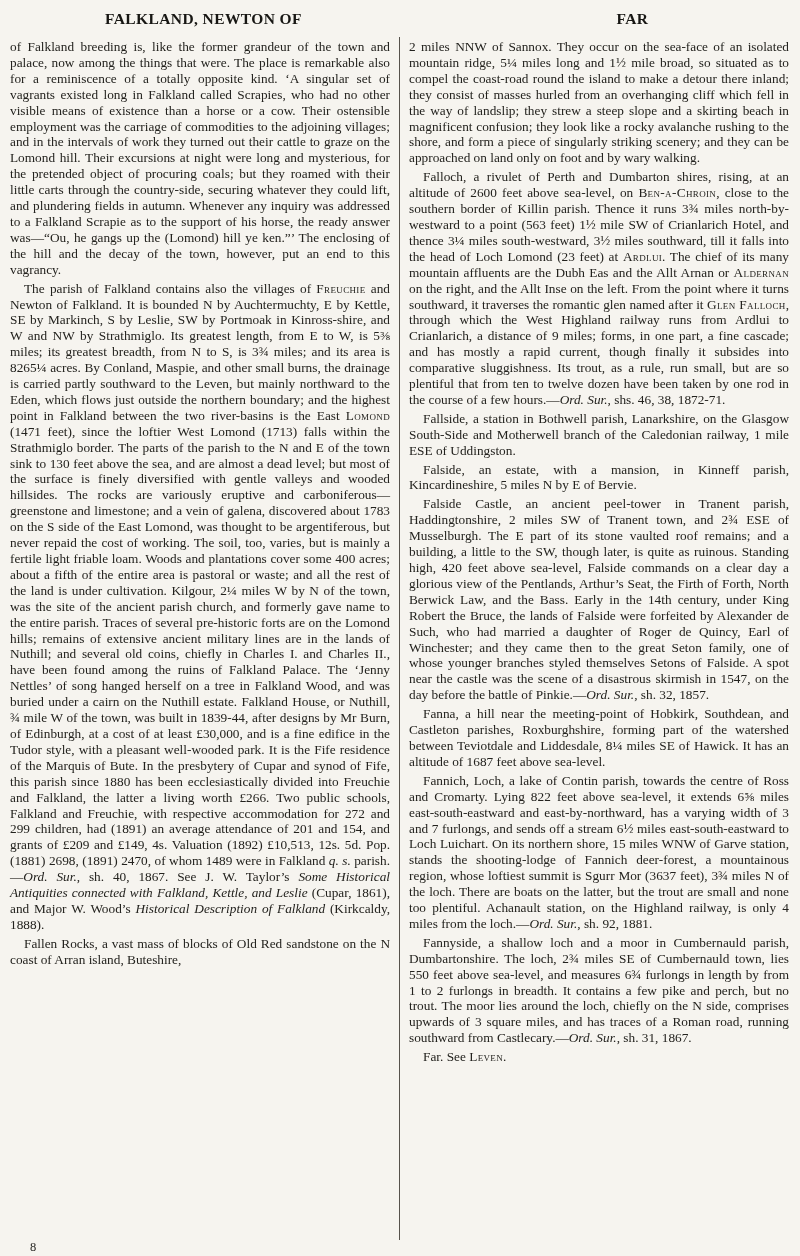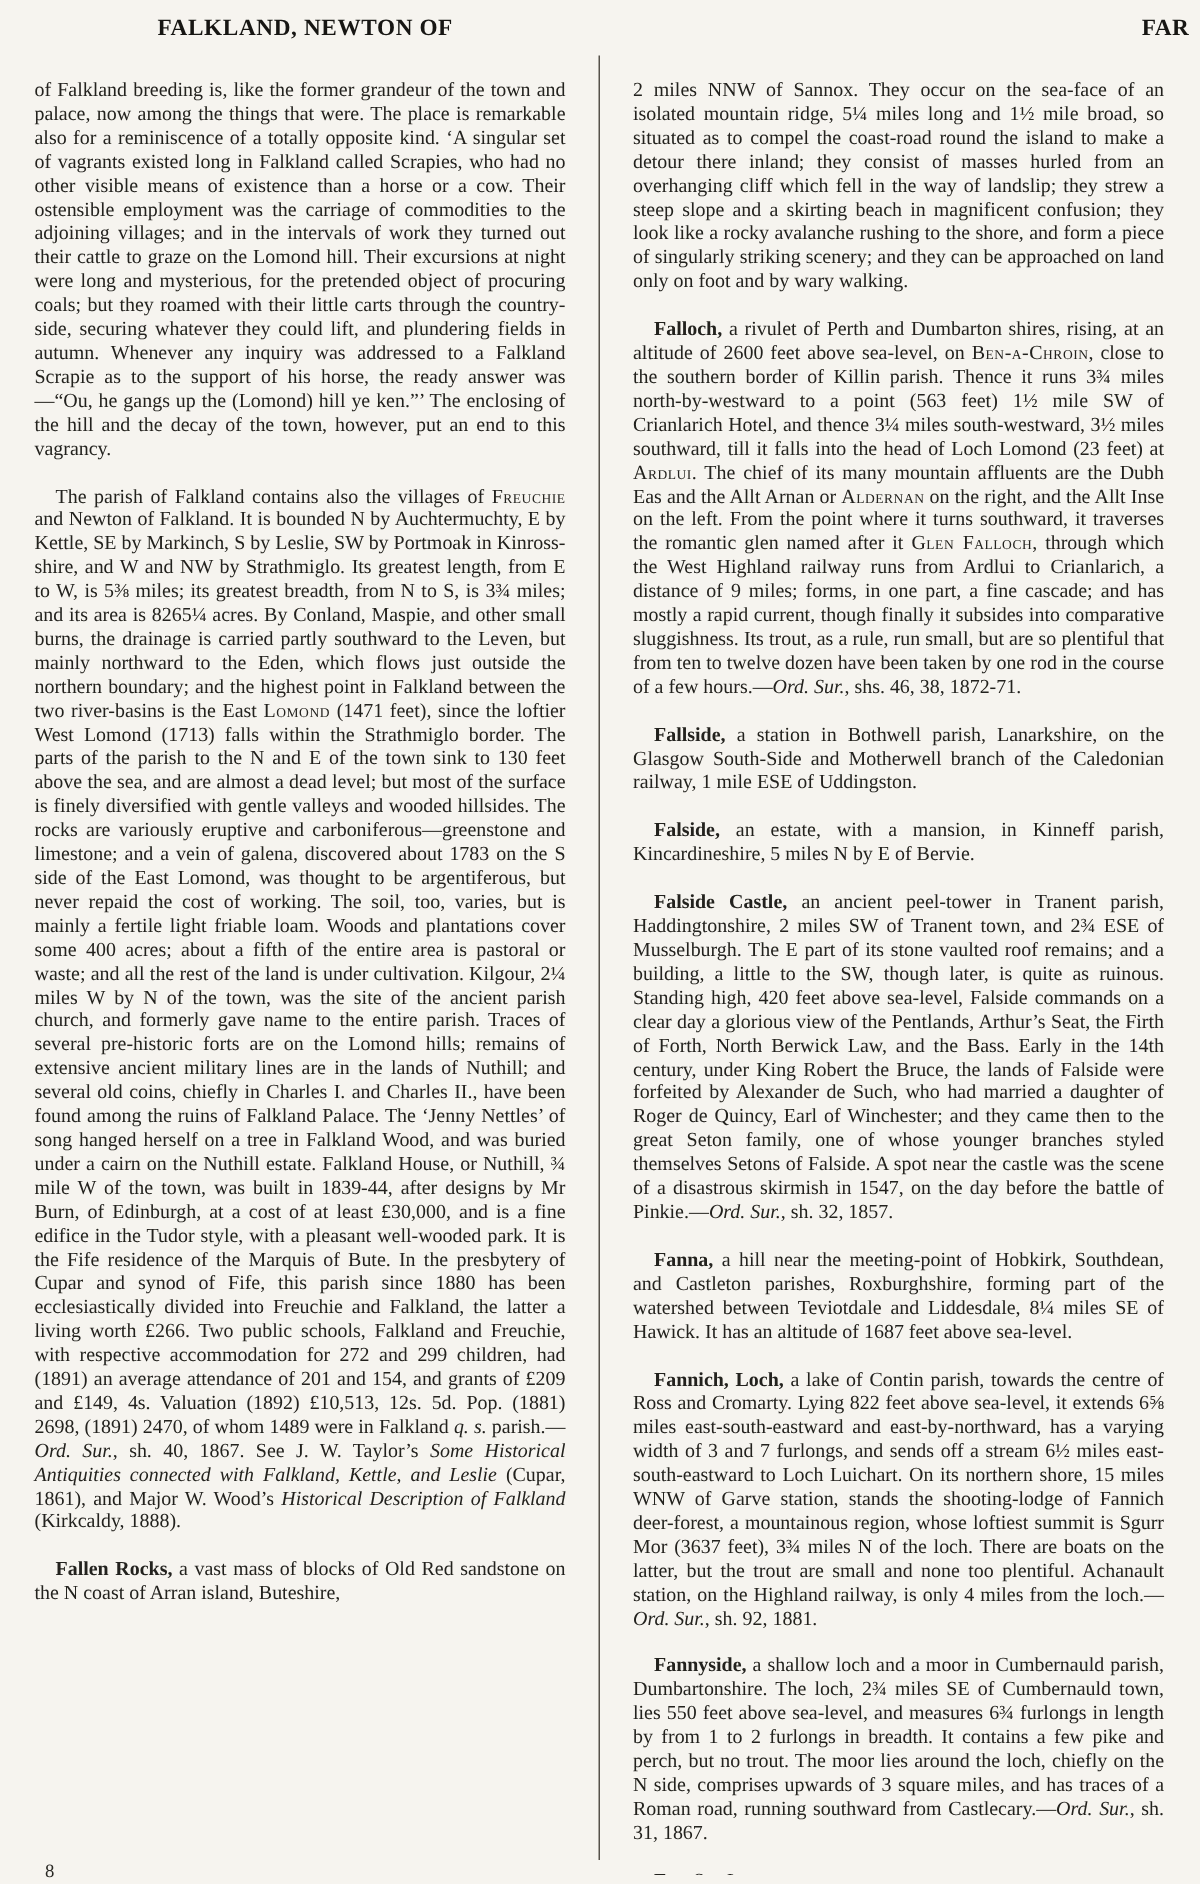--- a/index.html
+++ b/index.html
@@ -21,43 +21,43 @@
     display: flex;
     font-weight: 700;
     font-size: 15.5px;
     line-height: 18px;
     letter-spacing: 0.4px;
     color: #171613;
     margin-bottom: 8px;
   }
   .running-heads .head { width: 50%; }
   .running-heads .head.left  { text-align: center; }
-  .running-heads .head.right { text-align: right; padding-left: 72px; box-sizing: border-box; }
+  .running-heads .head.right { text-align: center; padding-left: 72px; box-sizing: border-box; }
 
   .body-columns {
     display: flex;
     align-items: stretch;
     height: 1214px;
     overflow: hidden;
   }
   .col {
     width: 386px;
     text-align: justify;
     font-size: 13.3px;
     line-height: 15.9px;
     color: #23221e;
   }
   .col-divider {
     width: 1px;
     background: #56524b;
     margin: 1px 6px 10px;
   }
-  p.para { margin: 16px; }
+  p.para { margin: 3px; }
   p.para.indent { text-indent: 14px; }
-  .bold { font-weight: 700; }
+  .bold { font-weight: 400; }
   .ital { font-style: italic; }
   .smallcaps { font-variant: small-caps; letter-spacing: 0.35px; }
 
   .page-mark {
     position: absolute;
     left: 30px;
     bottom: 1px;
     font-size: 12.5px;
     color: #2a2925;
   }

